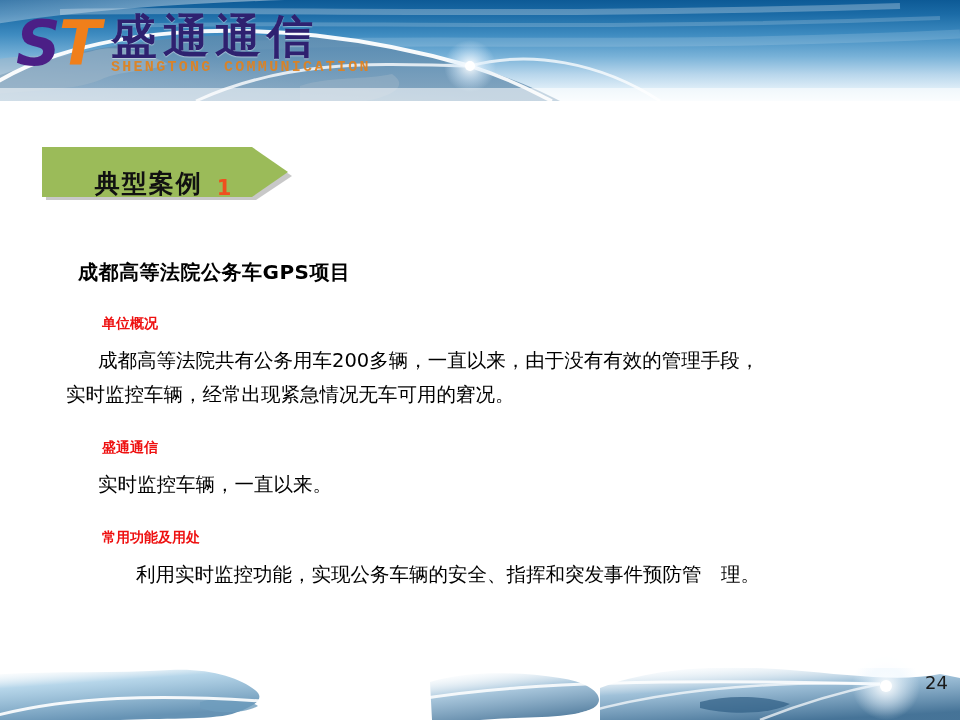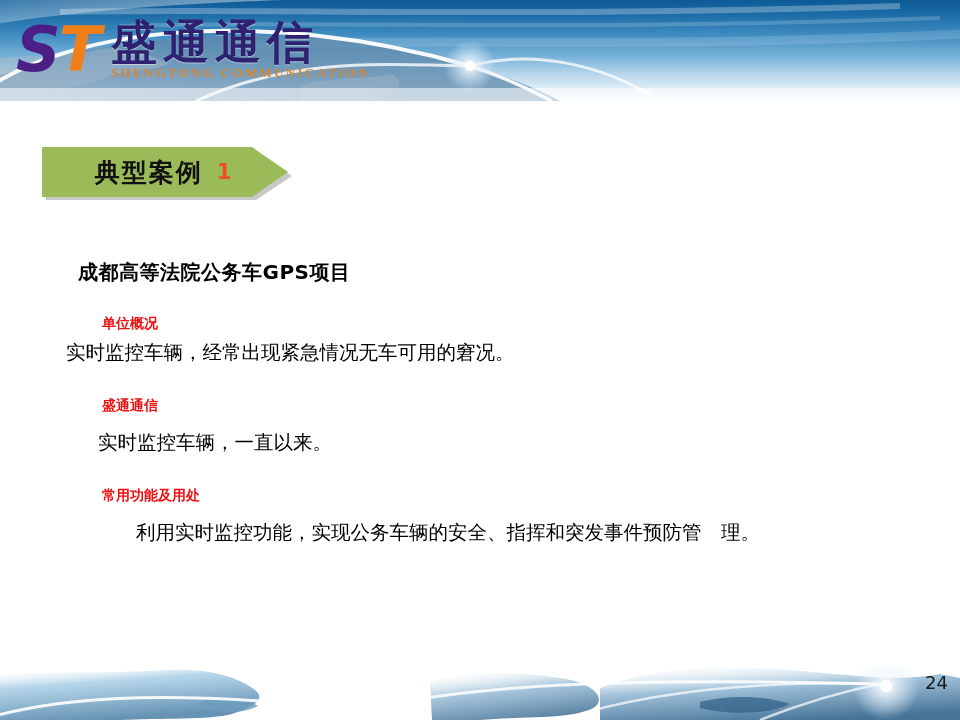--- a/index.html
+++ b/index.html
@@ -49,21 +49,21 @@
     display: block;
   }
 
   
   .logo-block {
     position: absolute;
     left: 16px;
     top: 14px;
     height: 72px;
     display: flex;
-    align-items: center;
+    align-items: flex-start;
     z-index: 5;
   }
   .logo-st {
     font-family: "DejaVu Sans", "Liberation Sans", sans-serif;
     font-weight: bold;
     font-size: 62px;
     line-height: 60px;
     letter-spacing: -2px;
     font-style: italic;
   }
@@ -76,23 +76,23 @@
   .logo-cn {
     font-family: Liberation Serif, serif;
     font-weight: bold;
     font-size: 46px;
     line-height: 42px;
     letter-spacing: 6px;
     color: #2E2170;
     text-shadow: 0 1px 1px rgba(255,255,255,0.45);
   }
   .logo-en {
-    font-family: Liberation Serif, serif;
-    font-weight: bold;
-    font-size: 13px;
+    font-family: Liberation Mono, monospace;
+    font-weight: bold;
+    font-size: 15px;
     letter-spacing: 2.3px;
     color: #E0821F;
     margin-top: 1px;
     opacity: 0.92;
   }
 
   
   .case-arrow-wrap {
     position: absolute;
     left: 38px;
@@ -106,21 +106,21 @@
     left: 0;
     top: 0;
   }
   .case-arrow-text {
     position: absolute;
     left: 0;
     top: 0;
     width: 250px;
     height: 56px;
     display: flex;
-    align-items: center;
+    align-items: flex-end;
     justify-content: center;
     gap: 14px;
   }
   .case-label {
     font-family: "DejaVu Sans", "Liberation Sans", sans-serif;
     font-weight: bold;
     font-size: 25px;
     color: #111111;
     letter-spacing: 2px;
   }
@@ -283,20 +283,21 @@
       <span class="case-label">典型案例</span>
       <span class="case-number">1</span>
     </div>
   </div>
 
   <div class="content">
 
     <div class="doc-title">成都高等法院公务车GPS项目</div>
 
     <div class="section-head sec1">单位概况</div>
+    <div class="para para-indent sec-gap-sm">成都高等法院共有公务用车200多辆，一直以来，由于没有有效的管理手段，</div>
     <div class="para">实时监控车辆，经常出现紧急情况无车可用的窘况。</div>
 
     <div class="section-head sec2">盛通通信</div>
     <div class="para para-tight sec-gap-sm">实时监控车辆，一直以来。</div>
 
     <div class="section-head sec3">常用功能及用处</div>
     <div class="para para-last sec-gap-sm">利用实时监控功能，实现公务车辆的安全、指挥和突发事件预防管　理。</div>
   </div>
 
   <div class="footer-band">

